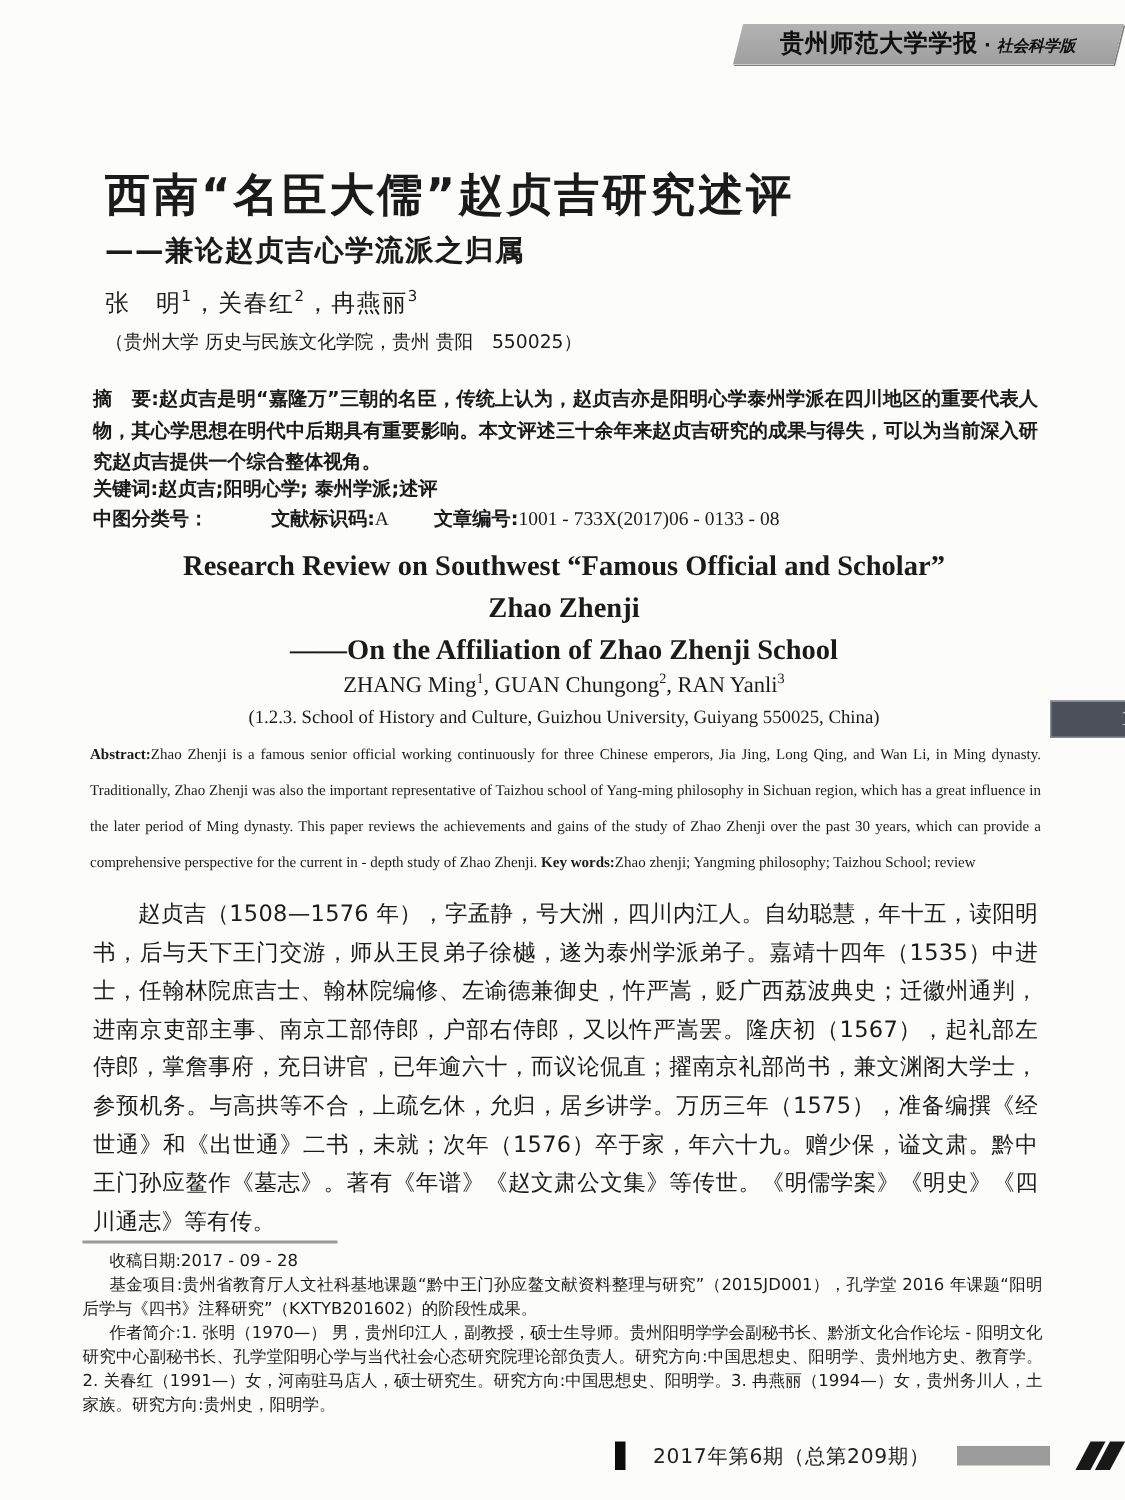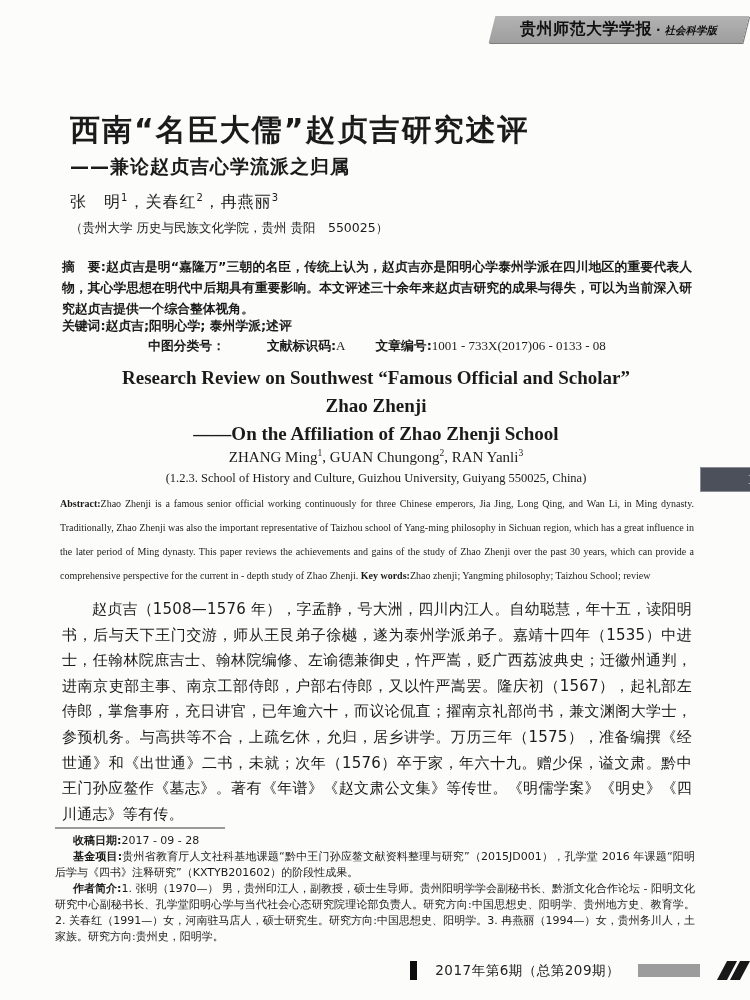--- a/index.html
+++ b/index.html
@@ -43,21 +43,21 @@
   .cn-subtitle { left:70px; top:154px; font-size:19px; font-weight:bold; letter-spacing:1px; }
   .cn-authors { left:70px; top:192px; font-size:16px; letter-spacing:1px; }
   .cn-authors sup { font-size:10px; }
   .cn-affil { left:70px; top:220px; font-size:12.5px; }
 
   .cn-abstract { left:62px; top:256px; width:630px; font-size:12.8px; font-weight:600;
                  line-height:21px; text-align:justify; }
   .cn-abstract .lbl { font-weight:bold; }
   .cn-keywords { left:62px; top:318px; width:630px; font-size:12.8px; font-weight:600; }
   .cn-keywords .lbl { font-weight:bold; }
-  .meta-line { left:62px; top:338px; width:630px; font-size:12.8px;text-align:center; }
+  .meta-line { left:62px; top:338px; width:630px; font-size:12.8px; }
   .meta-line .lbl { font-weight:bold; }
   .meta-line .gap1 { display:inline-block; width:42px; }
   .meta-line .gap2 { display:inline-block; width:30px; }
   .meta-line .val { font-family:"Liberation Serif","DejaVu Serif",serif; font-size:13px; }
 
   .en { font-family:"Liberation Serif","DejaVu Serif",serif; }
   .en-title { left:60px; top:364px; width:632px; text-align:center;
               font-size:19px; font-weight:bold; line-height:28px; }
   .en-authors { left:60px; top:448px; width:632px; text-align:center; font-size:15px; }
   .en-authors sup { font-size:9.5px; }
@@ -67,21 +67,21 @@
   .en-abstract .lbl { font-weight:bold; }
 
   .body-text { left:62px; top:597px; width:630px; font-size:15px; line-height:25.6px;
                text-align:justify; letter-spacing:0.2px; }
   .body-text p { margin:0; text-indent:2em; }
 
   .fn-divider { left:55px; top:827px; width:170px; height:2px; background:#9a9a9a; }
   .footnotes { left:55px; top:833px; width:640px; font-size:11px; line-height:16px;
                text-align:justify; }
   .footnotes p { margin:0; }
-  .footnotes .lbl { font-weight:bold;padding-left:18px; }
+  .footnotes .lbl { font-weight:normal;padding-left:18px; }
 
   .footer { top:961px; right:5px; display:flex; align-items:center; gap:18px; }
   .footer-lbar { width:7px; height:19px; background:#0d0d0d; }
   .footer-text { font-size:13.5px; letter-spacing:0.5px; color:#222; }
   .footer-gbar { width:62px; height:13px; background:#9c9c9c; }
   .footer-marks { display:flex; gap:3px; margin-left:4px; }
   .footer-mark { width:10px; height:19px; background:#181818; transform:skewX(-28deg); }
 </style>
 </head>
 <body>

